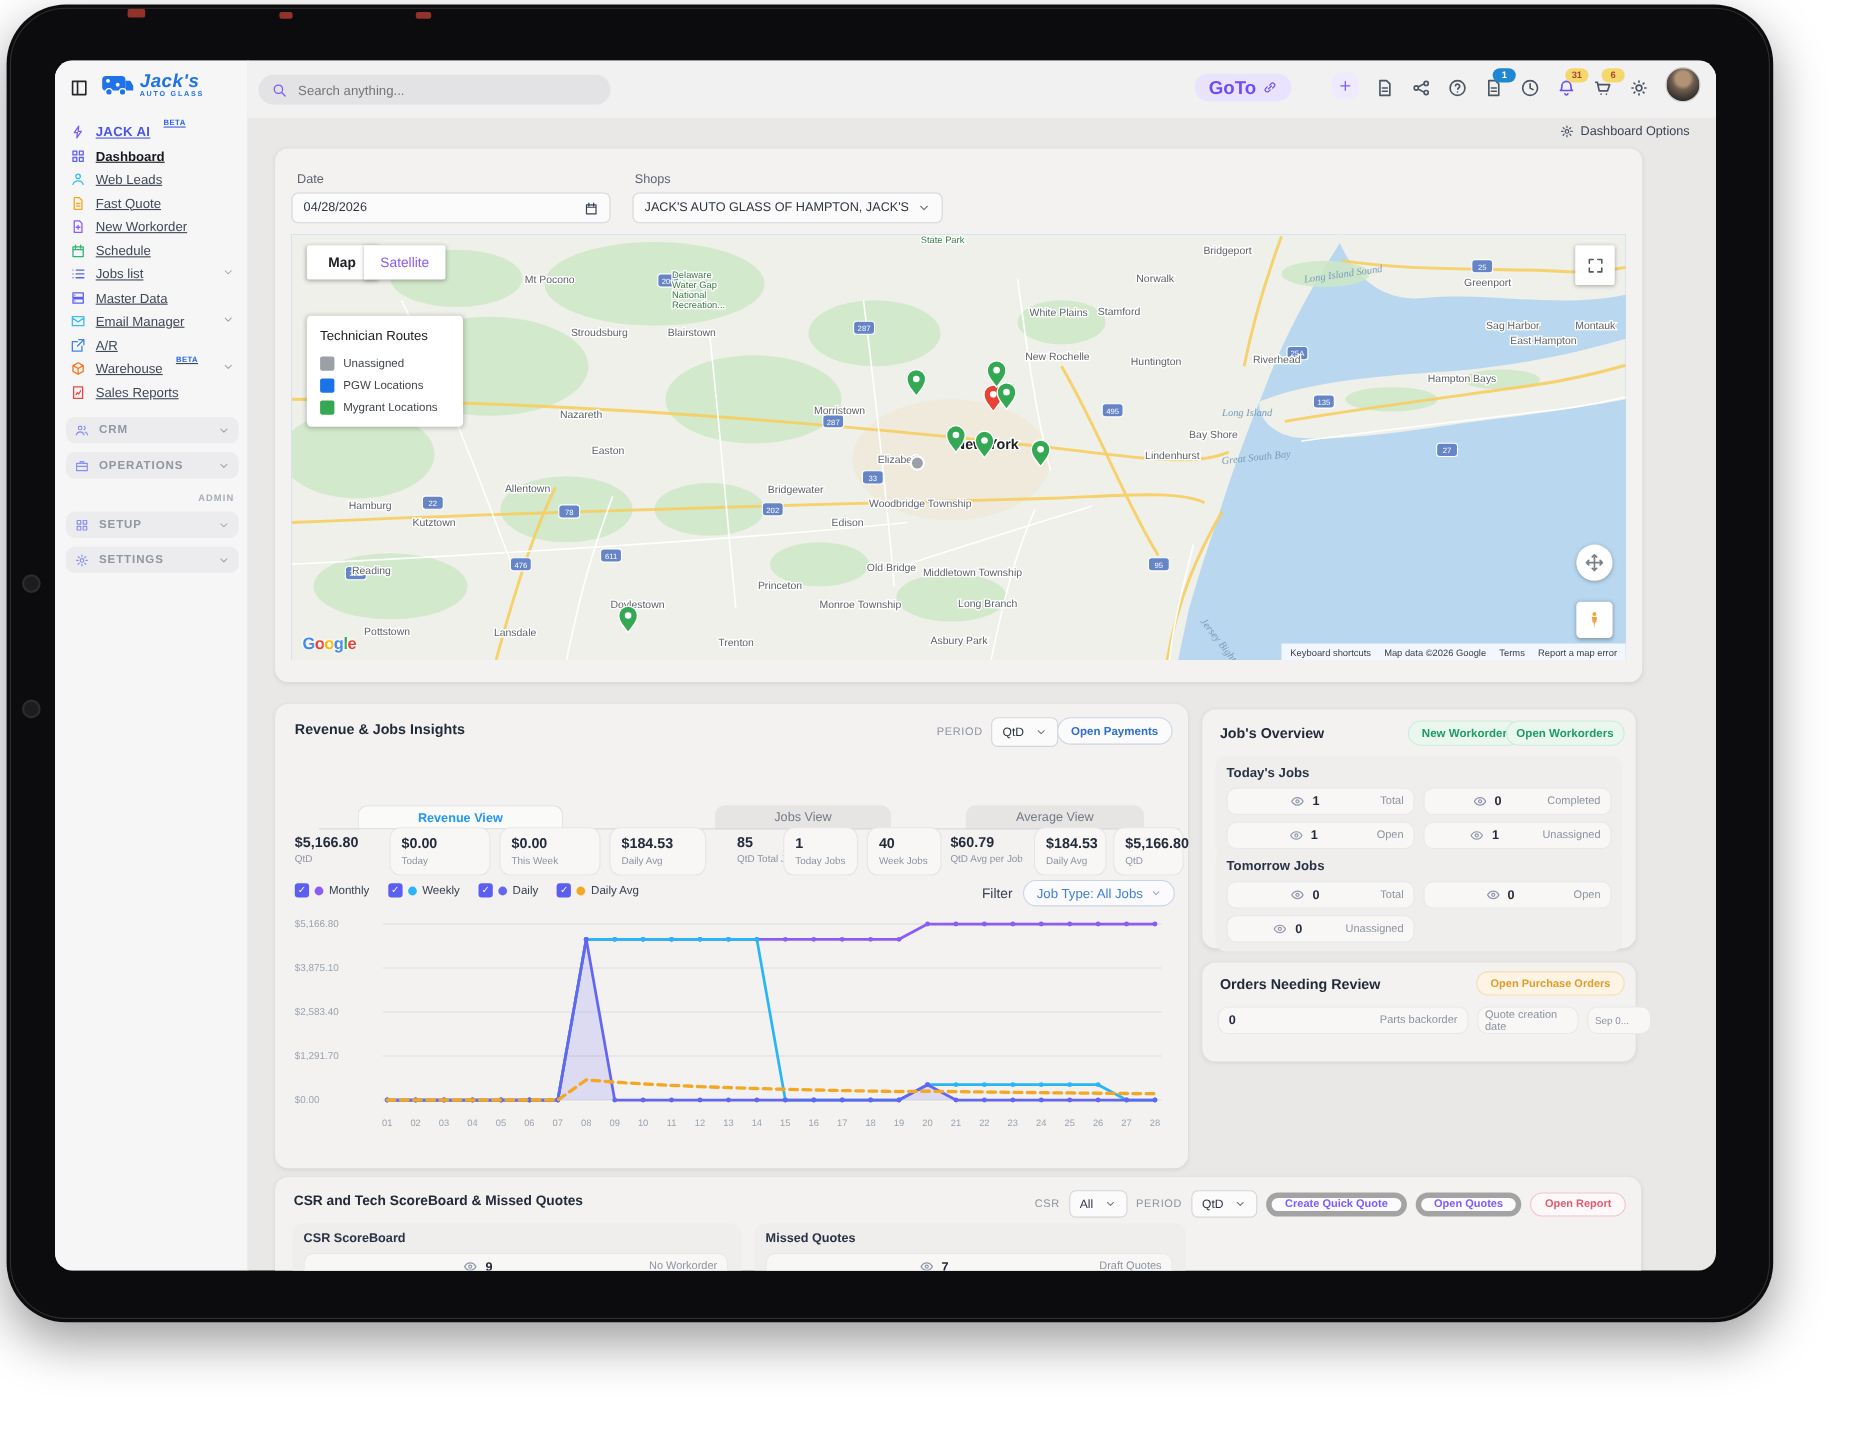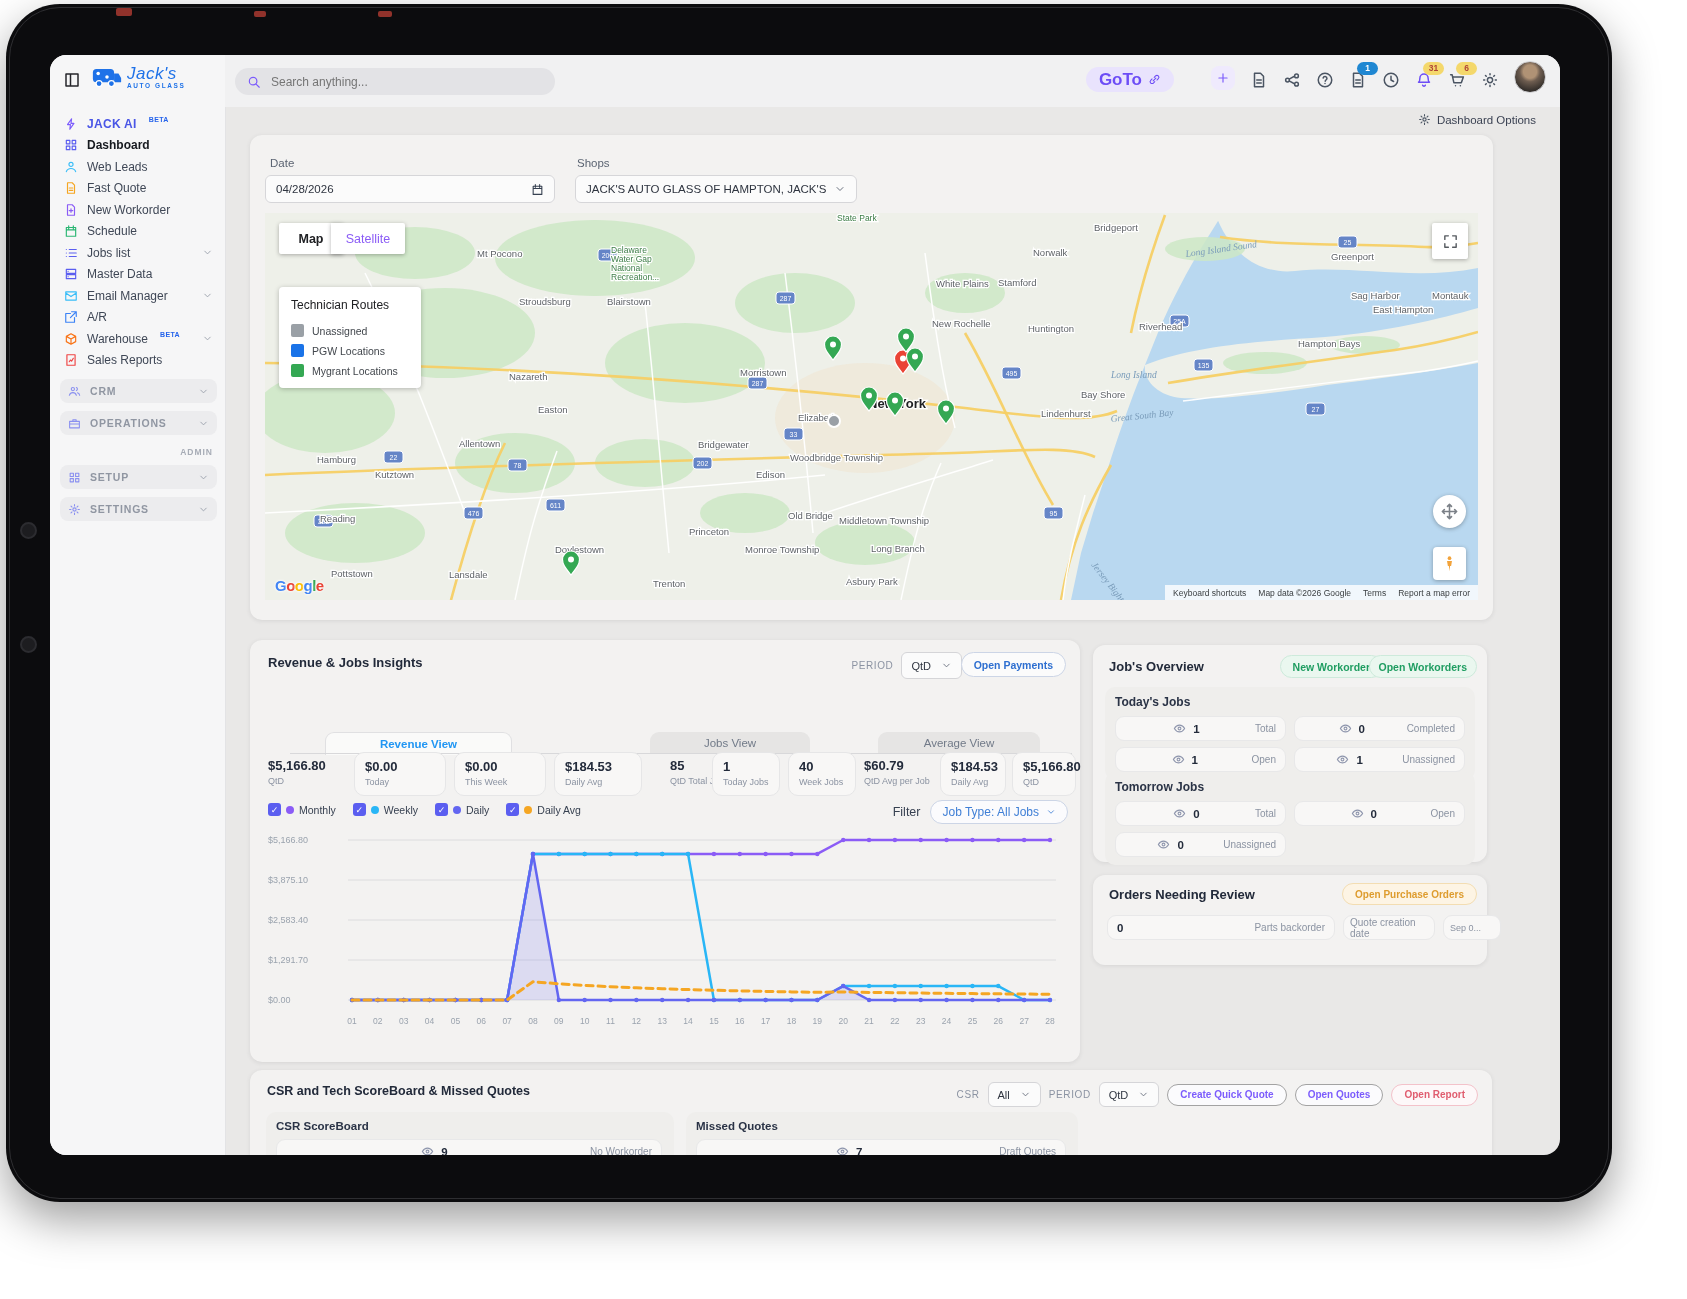--- a/index.html
+++ b/index.html
@@ -10,24 +10,24 @@
   .cam{position:absolute;background:#1d1d20;border:2px solid #2c2c30;border-radius:50%;width:13px;height:13px;}
   .artifact{position:absolute;background:#a93a30;border-radius:2px;opacity:.85;}
   .screen{position:absolute;left:50px;top:55px;width:1510px;height:1100px;background:#e9e8e7;border-radius:16px;overflow:hidden;}
 
   
   .sidebar{position:absolute;left:0;top:0;width:175px;height:100%;background:#f6f6f7;border-right:1px solid #e3e3e5;}
   .collapse-btn{position:absolute;left:13px;top:16px;width:18px;height:18px;color:#26262b;}
   .brand{position:absolute;left:42px;top:10px;display:flex;align-items:center;gap:5px;}
   .brand .truck{width:30px;height:22px;}
   .brand-txt{display:flex;flex-direction:column;line-height:1;}
-  .brand-name{font-size:17px;font-weight:normal;font-style:italic;color:#1f72e8;letter-spacing:.5px;}
+  .brand-name{font-size:17px;font-weight:bold;font-style:italic;color:#1f72e8;letter-spacing:.5px;}
   .brand-sub{font-size:6.5px;font-weight:bold;color:#1f72e8;letter-spacing:1.6px;margin-top:1px;}
   .side-items{position:absolute;left:10px;top:58px;right:8px;}
-  .sitem{display:flex;align-items:center;gap:9px;height:21.5px;padding:0 4px;font-size:12px;color:#3f4756;cursor:pointer;border-radius:6px;}
+  .sitem{display:flex;align-items:flex-start;gap:9px;height:21.5px;padding:0 4px;font-size:12px;color:#3f4756;cursor:pointer;border-radius:6px;text-decoration:underline;}
   .sitem .sicon{width:14px;height:14px;flex:0 0 14px;display:flex;}
   .sitem .sicon svg{width:14px;height:14px;}
   .sitem.active{font-weight:bold;color:#16191f;}
   .sitem.ai{color:#4955e6;font-weight:bold;letter-spacing:.3px;}
   .beta{font-size:7px;color:#2563eb;font-weight:bold;margin-left:3px;transform:translateY(-4px);letter-spacing:.4px;}
   .sitem .chev{margin-left:auto;width:11px;height:11px;color:#9aa1ac;}
   .sitem .chev svg{width:11px;height:11px;}
   .sgroup{display:flex;align-items:center;gap:9px;height:24px;margin-top:8px;padding:0 8px;background:#ececee;border-radius:8px;
     font-size:10.5px;font-weight:bold;letter-spacing:.8px;color:#9096a2;cursor:pointer;}
   .sgroup .sicon{width:13px;height:13px;display:flex;color:#8a90f0;}
@@ -97,21 +97,21 @@
   .period{position:absolute;display:flex;align-items:center;gap:8px;}
   .period .plbl{font-size:10px;letter-spacing:.6px;color:#8b93a2;}
   .mini-select{height:25px;background:#fbfbfb;border:1px solid #d5d5d8;border-radius:6px;display:flex;align-items:center;
     gap:10px;padding:0 9px;font-size:11px;color:#2f3540;cursor:pointer;}
   .mini-select svg{width:11px;height:11px;color:#6b7280;}
   .pill-btn{height:25px;border-radius:14px;display:flex;align-items:center;justify-content:center;font-size:10.5px;font-weight:bold;
     padding:0 12px;cursor:pointer;box-sizing:border-box;white-space:nowrap;}
   .pb-blue{background:#fbfbfb;border:1px solid #ccd5e6;color:#2e6fd0;}
   .pb-green{background:#eaf7ef;border:1px solid #cdeadb;color:#1f9d61;}
   .pb-orange{background:#fdf4e4;border:1px solid #f3ddb2;color:#de9c2e;}
-  .pb-purple-o{background:#fbfbfd;border:1px solid #a3a3a3;color:#7c5cfc;}
+  .pb-purple-o{background:#fbfbfd;border:5px solid #a3a3a3;color:#7c5cfc;}
   .pb-red-o{background:#fdf8f9;border:1px solid #f3c2ca;color:#e05d6f;}
   .tab{position:absolute;top:92px;height:22px;border-radius:9px 9px 0 0;display:flex;align-items:center;justify-content:center;
     font-size:11.5px;cursor:pointer;}
   .tab.on{background:#fafaf9;border:1px solid #e0e0e2;border-bottom:none;color:#2196f3;font-weight:bold;}
   .tab.off{background:#e6e5e4;color:#717a88;}
   .tabline{position:absolute;left:40px;right:8px;top:113px;height:1px;background:#d8d8da;}
   .stat{position:absolute;top:118px;}
   .stat .v{font-size:13px;font-weight:bold;color:#232b3b;}
   .stat .l{font-size:9px;color:#8b93a2;margin-top:3px;}
   .stat.boxed{background:#f8f7f6;border:1px solid #e6e6e7;border-radius:10px;padding:6px 10px;top:112px;box-sizing:border-box;height:44px;}

